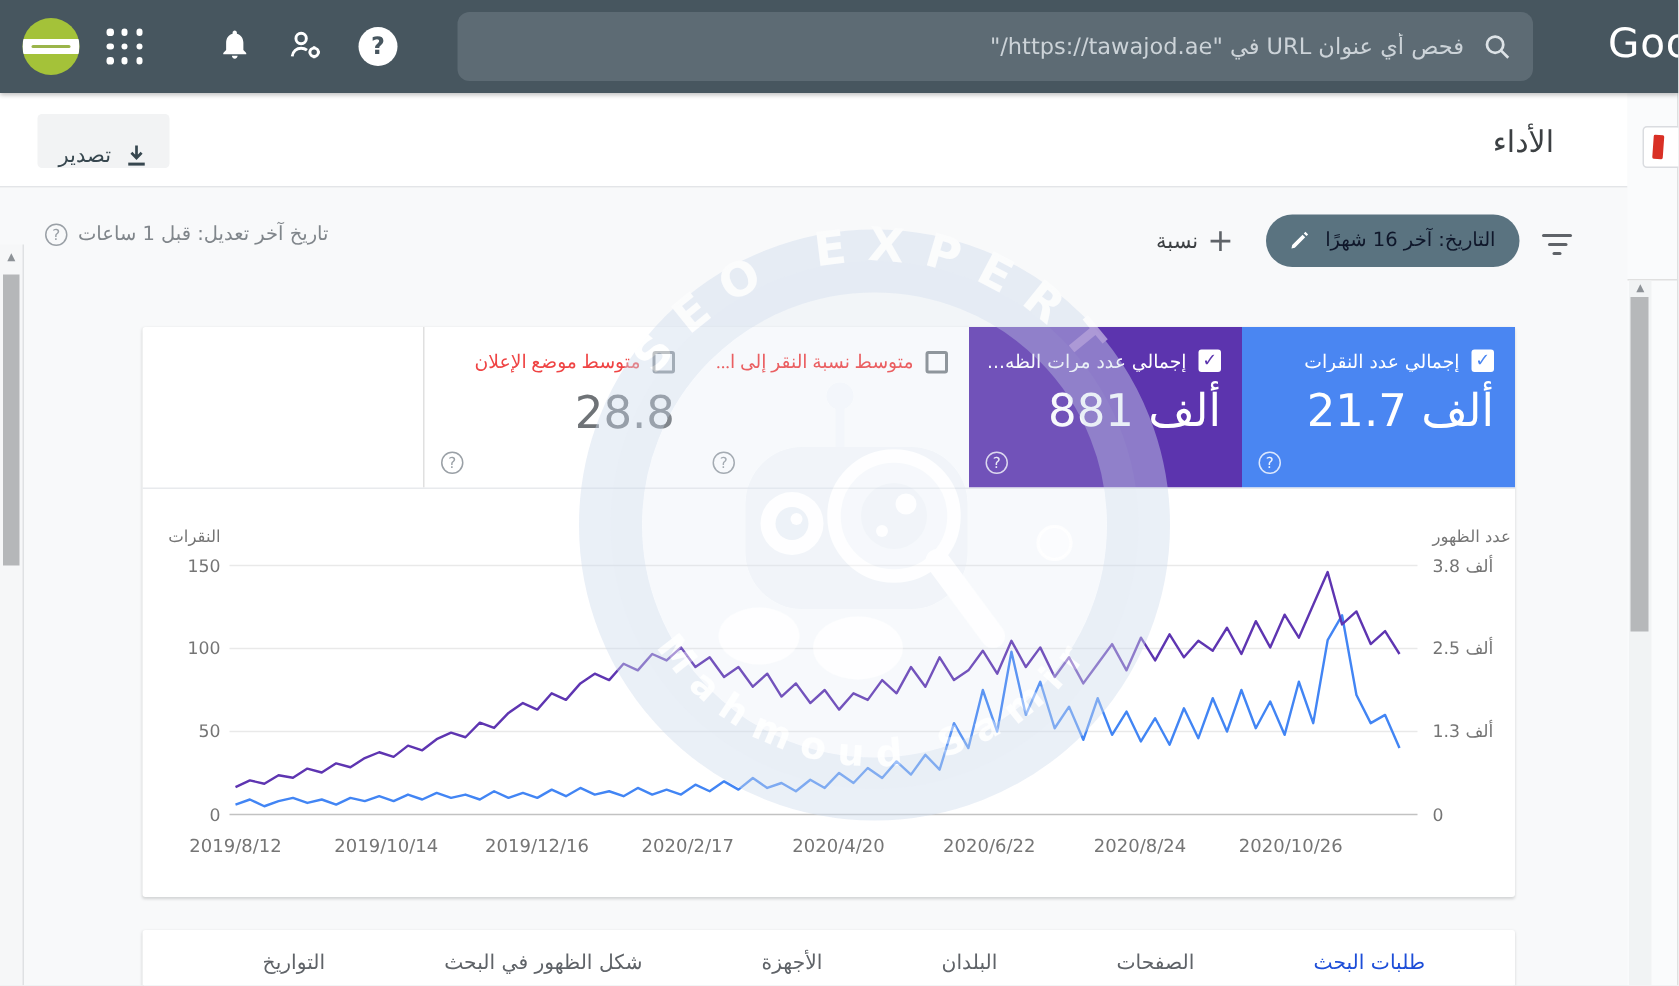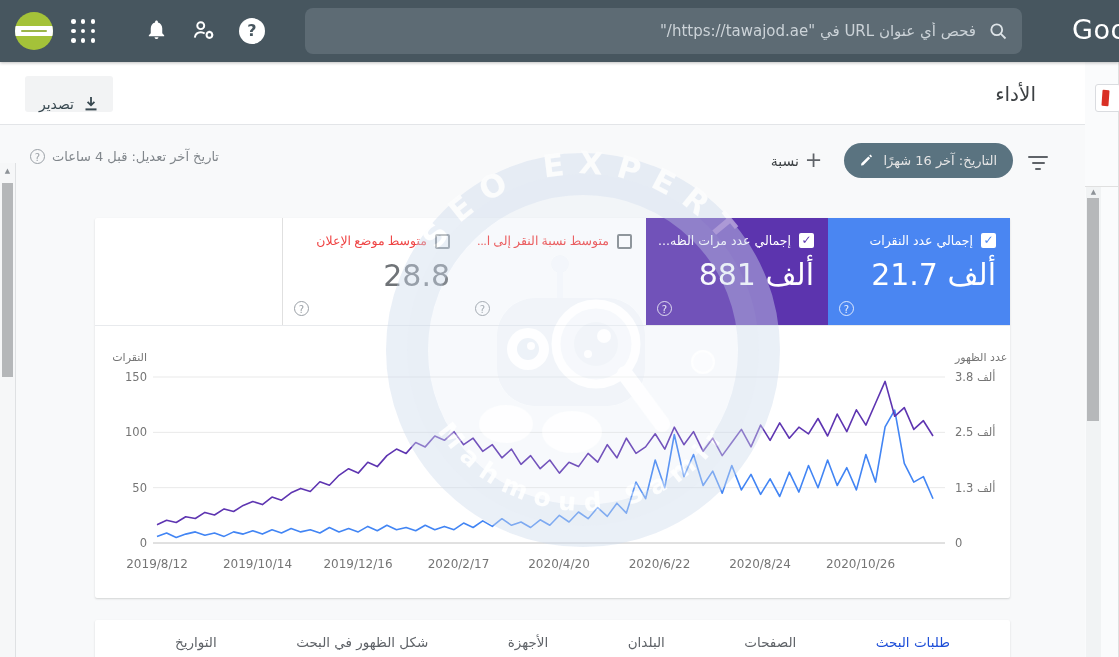--- a/index.html
+++ b/index.html
@@ -53,21 +53,21 @@
   .lscroll{position:absolute;left:0;top:163px;width:16px;height:494px;background:#f6f7f8;
            border-right:1px solid #dfe1e3;z-index:6;}
   .lscroll .thumb{position:absolute;left:2px;top:20px;width:11px;height:194px;background:#b5b7b9;}
 
   
   .filters{position:absolute;left:16px;top:125px;width:1069px;height:68px;}
   .filter-right{position:absolute;right:36px;top:18px;display:flex;direction:rtl;align-items:center;gap:14px;}
   .filter-icon{width:22px;height:16px;display:flex;flex-direction:column;align-items:center;gap:4px;
                cursor:pointer;margin-top:6px;}
   .filter-icon i{height:2px;background:#5f6368;border-radius:1px;display:block;}
-  .chip{height:35px;border-radius:18px;background:#5a7380;color:#e5e5e5;font-size:13px;
+  .chip{height:35px;border-radius:18px;background:#5a7380;color:#0f172a;font-size:13px;
         display:flex;align-items:center;gap:10px;padding:0 16px;direction:rtl;cursor:pointer;white-space:nowrap;}
   .newbtn{display:flex;align-items:center;gap:6px;direction:rtl;cursor:pointer;margin-right:8px;}
   .newbtn .plus{color:#5f6368;font-size:21px;line-height:21px;}
   .newbtn .lbl{color:#3c4043;font-size:14px;}
   .updated{position:absolute;left:14px;top:24px;display:flex;direction:rtl;align-items:center;gap:7px;
            color:#80868b;font-size:13px;}
   .qmark{width:15px;height:15px;border:1.4px solid #9aa0a6;border-radius:50%;color:#9aa0a6;
          font-size:10px;line-height:15px;text-align:center;flex:0 0 auto;}
 
   
@@ -193,21 +193,21 @@
         <svg width="13" height="13" viewBox="0 0 16 16" fill="#fff">
             <path d="M1.8 11.5 10.3 3l2.2 2.2-8.5 8.5-2.8.6.6-2.8zM11.3 2l1.4-1.4 2.2 2.2L13.5 4.2z"></path>
           </svg>
       </div>
       <div class="newbtn">
         <span class="plus">+</span>
         <span class="lbl">نسبة</span>
       </div>
     </div>
     <div class="updated">
-      <span>تاريخ آخر تعديل: قبل 4 ساعات</span>
+      <span>تاريخ آخر تعديل: قبل 1 ساعات</span>
       <span class="qmark">?</span>
     </div>
   </div>
 
   <div class="card">
     <div class="tiles">
       <div class="metric-tile" style="background: rgb(74, 134, 242);">
         <div class="m-label-row">
           <span class="cbox checked" style="color:#4a86f2">✓</span>
           <span class="m-label">إجمالي عدد النقرات</span>

